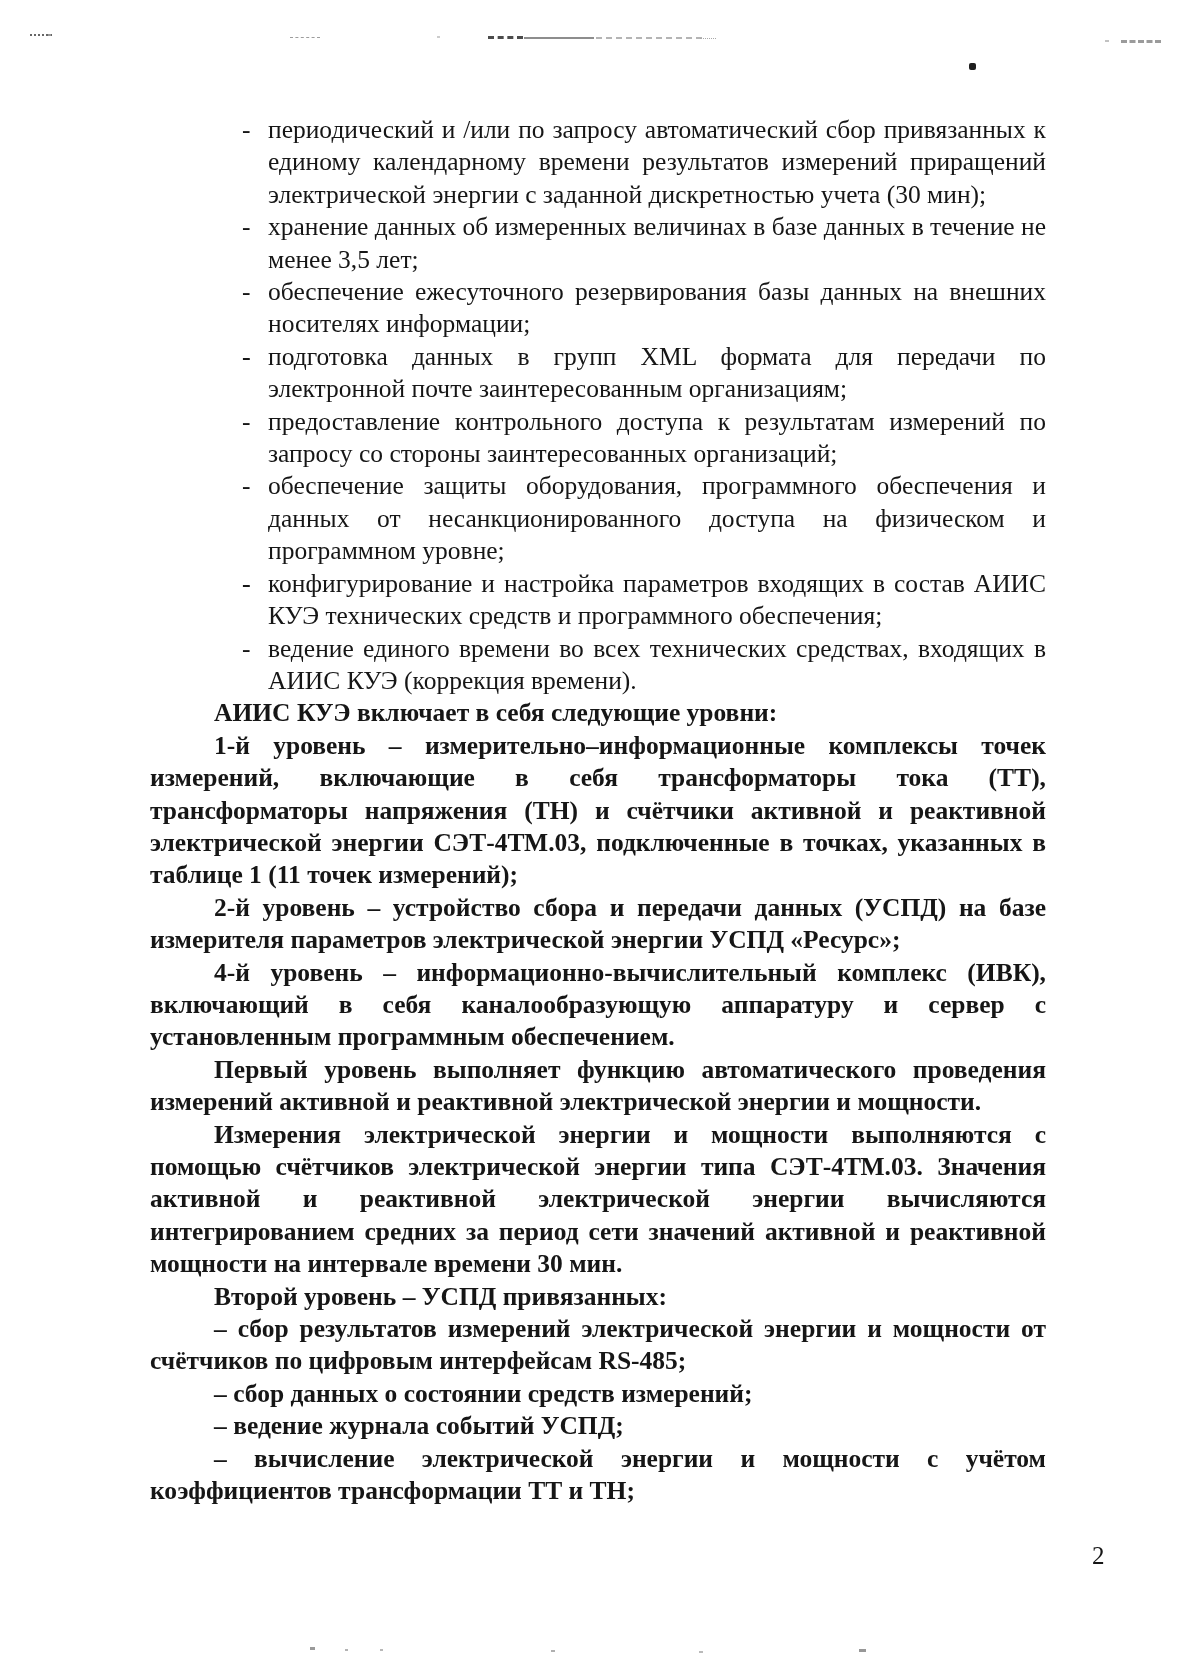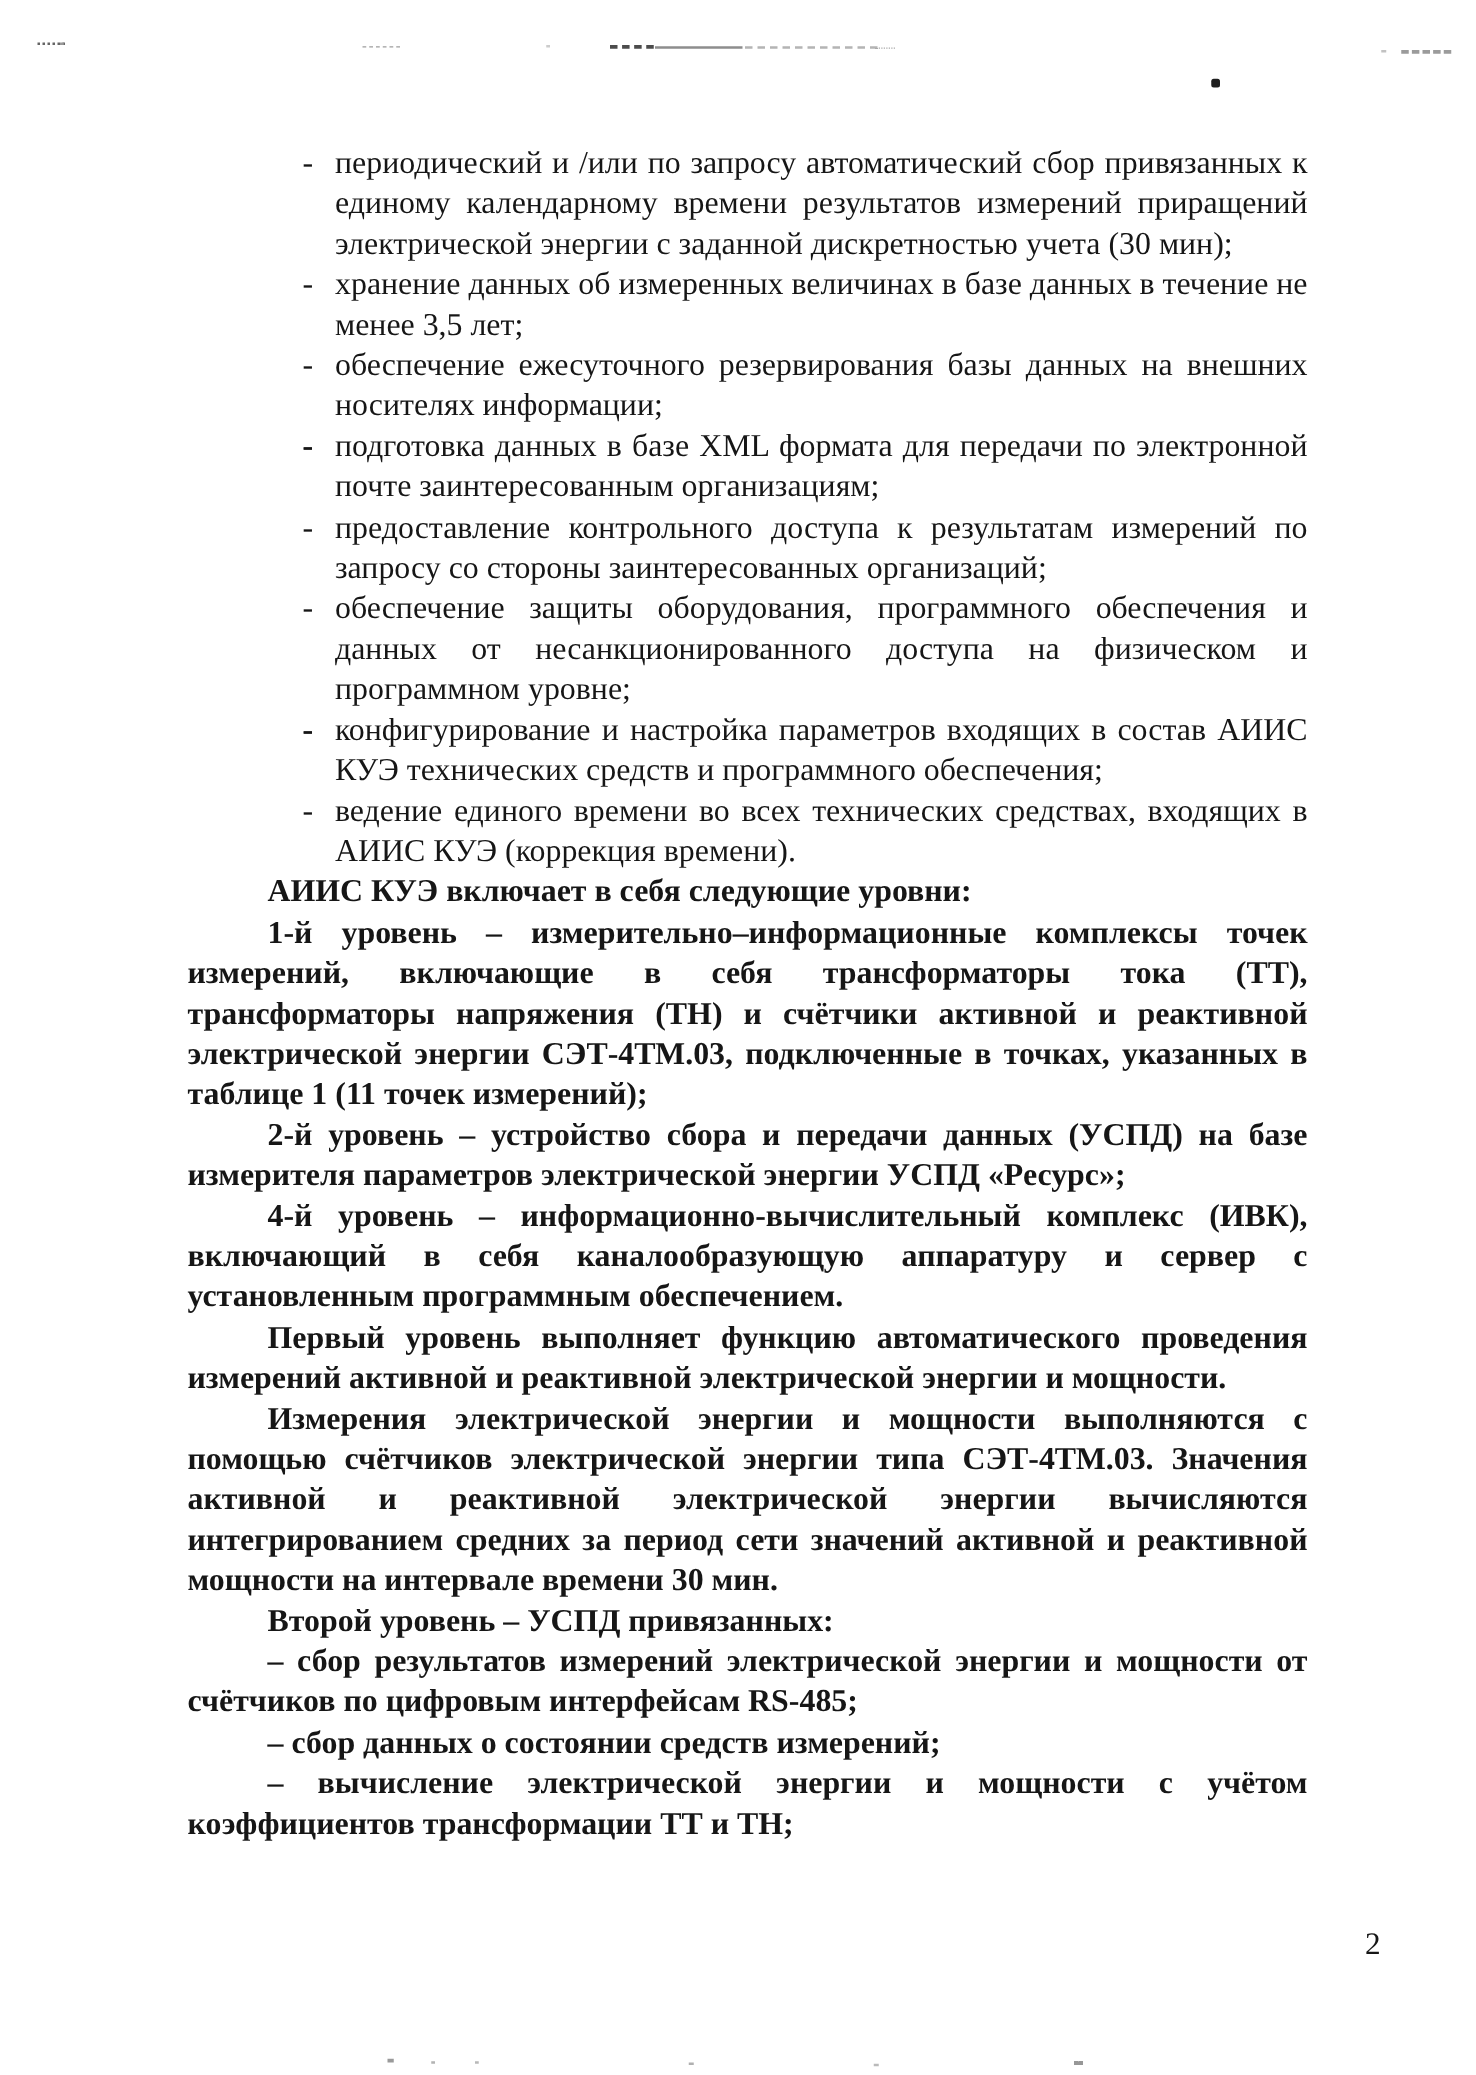--- a/index.html
+++ b/index.html
@@ -108,21 +108,21 @@
       </li>
       <li>
         <span class="marker">-</span>
         <span>обеспечение ежесуточного резервирования базы данных на внешних носителях информации;</span>
       </li>
       <li>
         <span class="marker">-</span>
       </li>
       <li>
         <span class="marker">-</span>
-        <span>подготовка данных в базе XML формата для передачи по электронной почте заинтересованным организациям;</span>
+        <span>подготовка данных в групп XML формата для передачи по электронной почте заинтересованным организациям;</span>
       </li>
       <li>
         <span class="marker">-</span>
         <span>предоставление контрольного доступа к результатам измерений по запросу со стороны заинтересованных организаций;</span>
       </li>
       <li>
         <span class="marker">-</span>
         <span>обеспечение защиты оборудования, программного обеспечения и данных от несанкционированного доступа на физическом и программном уровне;</span>
       </li>
       <li>
@@ -140,19 +140,20 @@
 
     <p class="para">АИИС КУЭ включает в себя следующие уровни:</p>
     <p class="para">1-й уровень – измерительно–информационные комплексы точек измерений, включающие в себя трансформаторы тока (ТТ), трансформаторы напряжения (ТН) и счётчики активной и реактивной электрической энергии СЭТ-4ТМ.03, подключенные в точках, указанных в таблице 1 (11 точек измерений);</p>
     <p class="para">2-й уровень – устройство сбора и передачи данных (УСПД) на базе измерителя параметров электрической энергии УСПД «Ресурс»;</p>
     <p class="para">4-й уровень – информационно-вычислительный комплекс (ИВК), включающий в себя каналообразующую аппаратуру и сервер с установленным программным обеспечением.</p>
     <p class="para">Первый уровень выполняет функцию автоматического проведения измерений активной и реактивной электрической энергии и мощности.</p>
     <p class="para">Измерения электрической энергии и мощности выполняются с помощью счётчиков электрической энергии типа СЭТ-4ТМ.03. Значения активной и реактивной электрической энергии вычисляются интегрированием средних за период сети значений активной и реактивной мощности на интервале времени 30 мин.</p>
     <p class="para">Второй уровень – УСПД привязанных:</p>
     <p class="para">– сбор результатов измерений электрической энергии и мощности от счётчиков по цифровым интерфейсам RS-485;</p>
     <p class="para">– сбор данных о состоянии средств измерений;</p>
+    <p class="para">– ведение журнала событий УСПД;</p>
     <p class="para">– вычисление электрической энергии и мощности с учётом коэффициентов трансформации ТТ и ТН;</p>
 
   </div>
 
   <div class="pageno">2</div>
 
 </div>
 
 </body></html>

